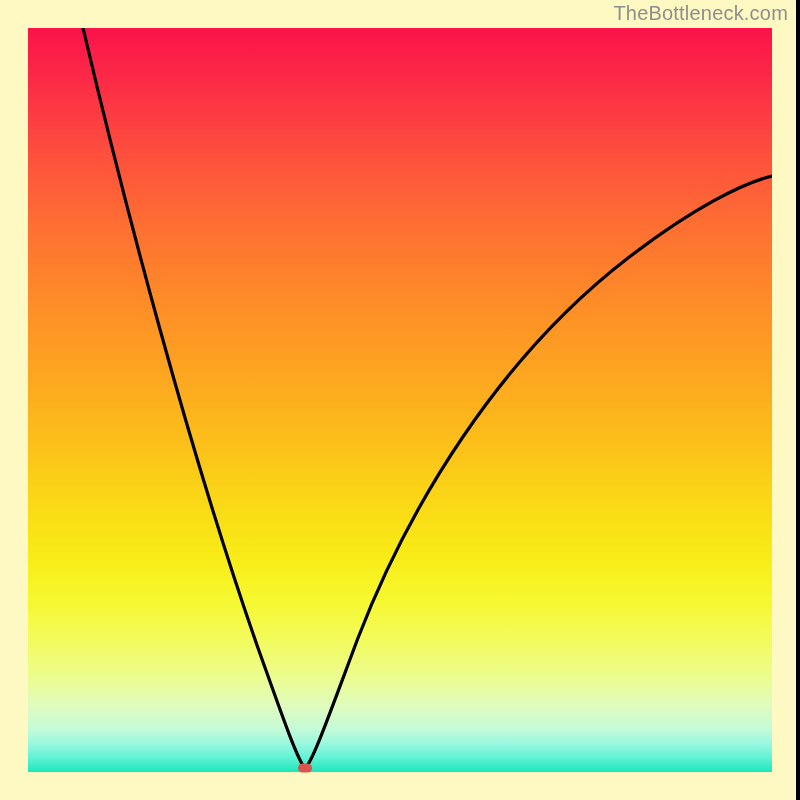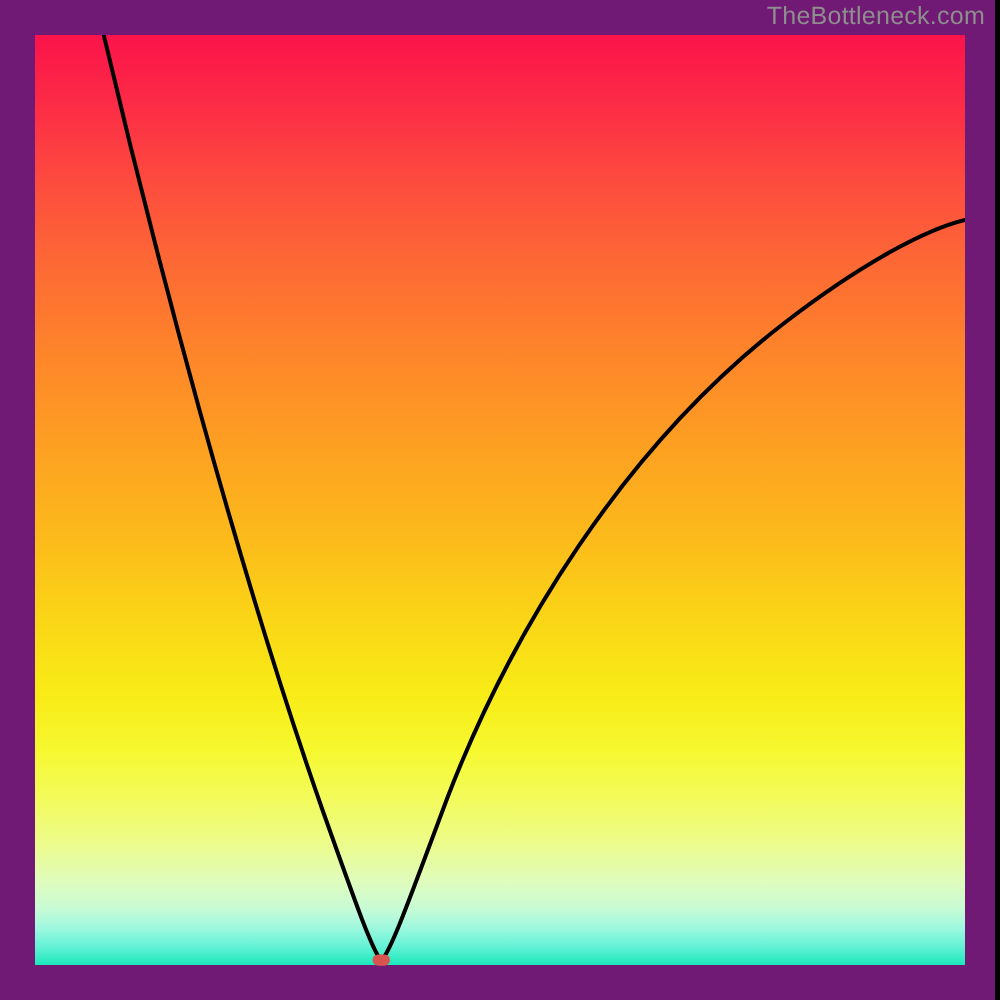--- a/index.html
+++ b/index.html
@@ -8,21 +8,21 @@
     width: 800px;
     height: 800px;
     overflow: hidden;
     background: #000;
     font-family: Arial, Helvetica, sans-serif;
   }
   .frame {
     position: relative;
     width: 796px;
     height: 800px;
-    background: #701a75;
+    background: #fef9c3;
   }
   .plot-area {
     position: absolute;
     left: 28px;
     top: 28px;
     width: 744px;
     height: 744px;
     
     background: linear-gradient(to bottom,
       #fb134a 0%,

